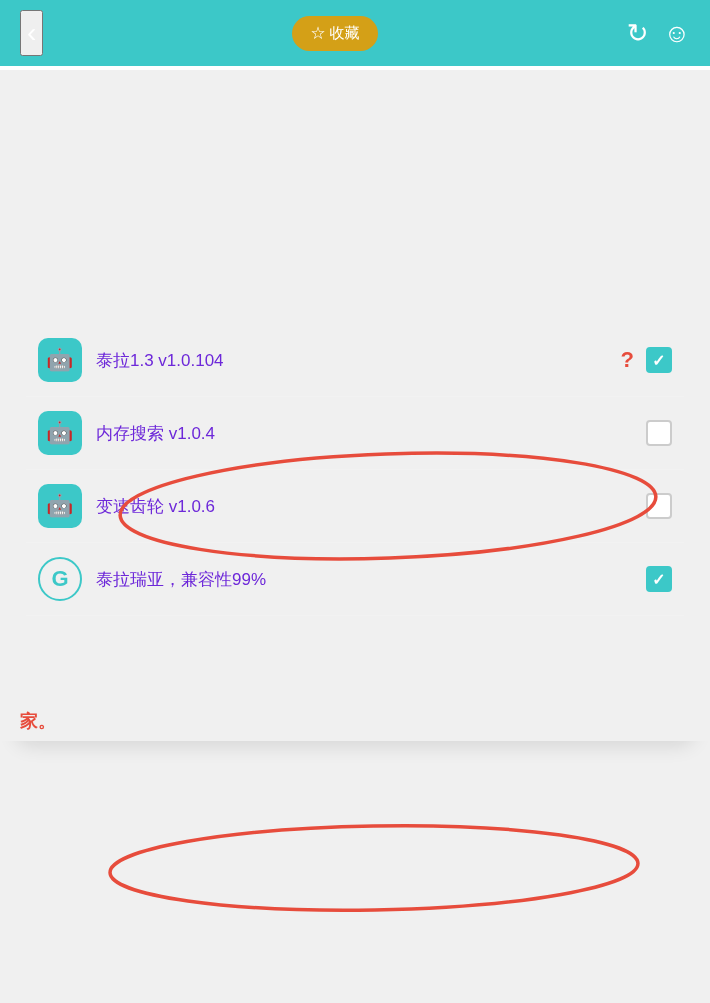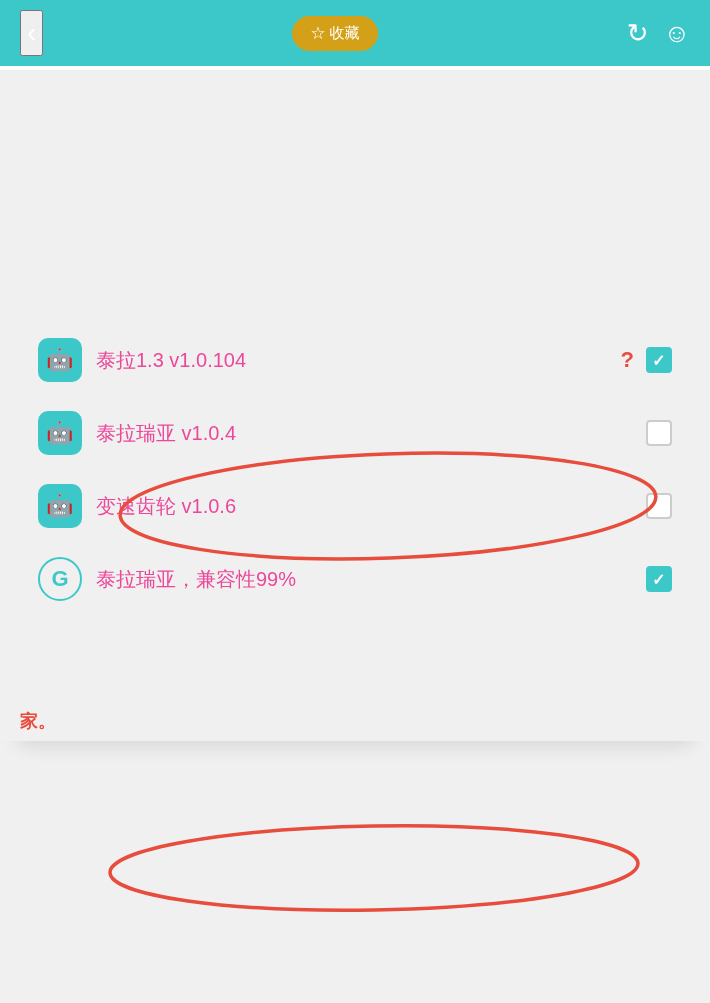--- a/index.html
+++ b/index.html
@@ -167,22 +167,22 @@
       justify-content: center;
       flex-shrink: 0;
       margin-right: 14px;
     }
     .android-logo {
       color: white;
       font-size: 22px;
     }
     .plugin-name {
       flex: 1;
-      font-size: 20px;
-      color: #ec4899;
+      font-size: 17px;
+      color: #6d28d9;
     }
     .question-mark {
       color: #e74c3c;
       font-size: 22px;
       font-weight: bold;
       margin-right: 12px;
     }
     .checkbox {
       width: 26px;
       height: 26px;
@@ -377,21 +377,21 @@
         </div>
         <span class="plugin-name">泰拉1.3  v1.0.104</span>
         <span class="question-mark">?</span>
         <div class="checkbox checked"></div>
       </div>
 
       <div class="plugin-row">
         <div class="plugin-icon">
           <span class="android-logo">🤖</span>
         </div>
-        <span class="plugin-name">泰拉瑞亚 v1.0.4</span>
+        <span class="plugin-name">内存搜索 v1.0.4</span>
         <div class="checkbox"></div>
       </div>
 
       <div class="plugin-row">
         <div class="plugin-icon">
           <span class="android-logo">🤖</span>
         </div>
         <span class="plugin-name">变速齿轮 v1.0.6</span>
         <div class="checkbox"></div>
       </div>

